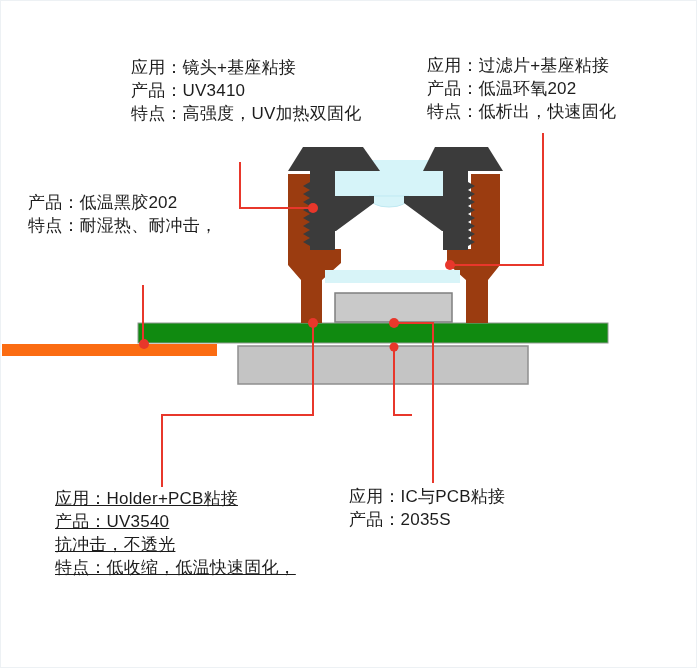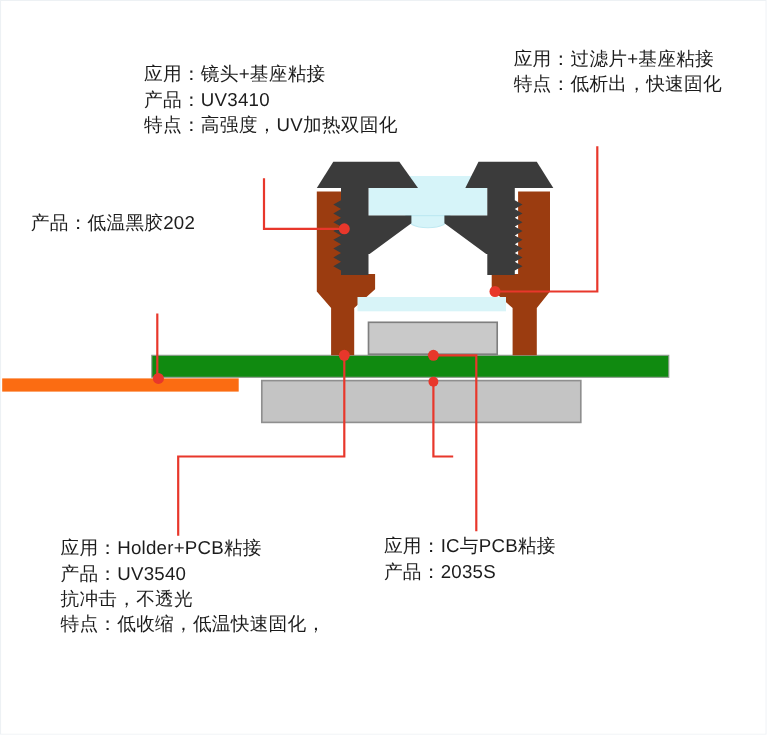--- a/index.html
+++ b/index.html
@@ -74,30 +74,32 @@
     <polyline points="394,347 394,415 412,415" fill="none" stroke-width="2" stroke="#e8372b"></polyline>
     <circle cx="394" cy="347" r="4.5" fill="#e8372b"></circle>
   </svg>
 
   <div class="note" style="left:131px;top:56px;">
     <div>应用：镜头+基座粘接</div>
     <div>产品：UV3410</div>
     <div>特点：高强度，UV加热双固化</div>
   </div>
 
-  <div class="note" style="left:427px;top:42px;margin-left:40px;">
+  <div class="note" style="left:427px;top:54px;">
     <div>应用：过滤片+基座粘接</div>
+    <div>产品：低温环氧202</div>
     <div>特点：低析出，快速固化</div>
   </div>
 
   <div class="note" style="left:28px;top:191px;">
     <div>产品：低温黑胶202</div>
+    <div>特点：耐湿热、耐冲击，</div>
   </div>
 
-  <div class="note" style="left:55px;top:487px;">
+  <div class="note" style="left:55px;top:487px;text-decoration:underline;">
     <div>应用：Holder+PCB粘接</div>
     <div>产品：UV3540</div>
     <div>抗冲击，不透光</div>
     <div>特点：低收缩，低温快速固化，</div>
   </div>
 
   <div class="note" style="left:349px;top:485px;">
     <div>应用：IC与PCB粘接</div>
     <div>产品：2035S</div>
   </div>

